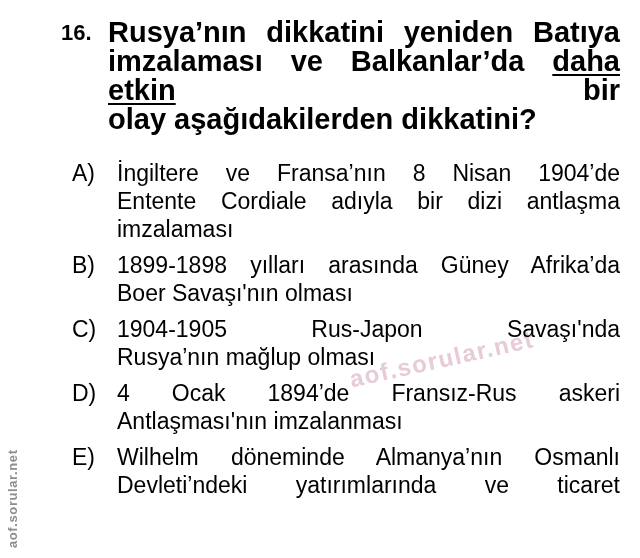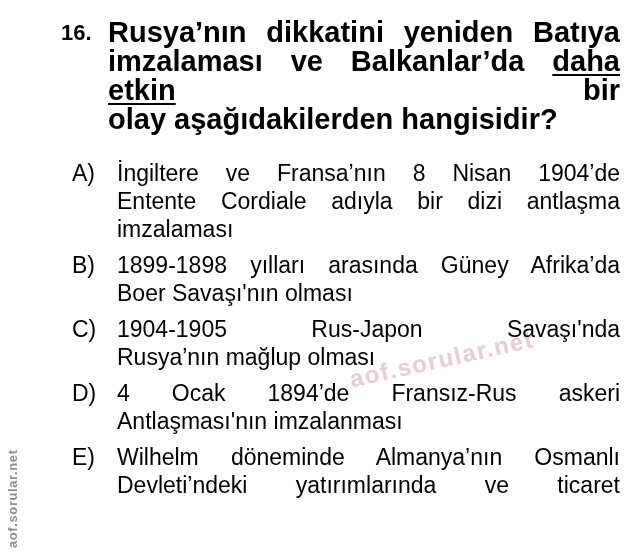--- a/index.html
+++ b/index.html
@@ -88,21 +88,21 @@
 
   <div class="wm-center" style="color: rgb(231, 203, 216);">aof.sorular.net</div>
   <div class="wm-side" style="color: rgb(141, 141, 141);">aof.sorular.net</div>
 
   <div class="content">
     <div class="q-row">
       <div class="q-num">16.</div>
       <div class="q-text" id="question-lines">
           <div class="q-line"><span>Rusya’nın dikkatini yeniden Batıya</span></div>
           <div class="q-line"><span>imzalaması ve Balkanlar’da </span><span class="u">daha</span><span> </span><span class="u">etkin</span><span> bir</span></div>
-          <div class="q-line last"><span>olay aşağıdakilerden hangisidir?</span></div>
+          <div class="q-line last"><span>olay aşağıdakilerden dikkatini?</span></div>
         </div>
     </div>
 
     <div class="options" id="options-list">
         <div class="option">
           <div class="opt-label">A)</div>
           <div class="opt-text">
             <div class="opt-line">İngiltere ve Fransa’nın 8 Nisan 1904’de</div>
             <div class="opt-line">Entente Cordiale adıyla bir dizi antlaşma</div>
             <div class="opt-line last">imzalaması</div>

